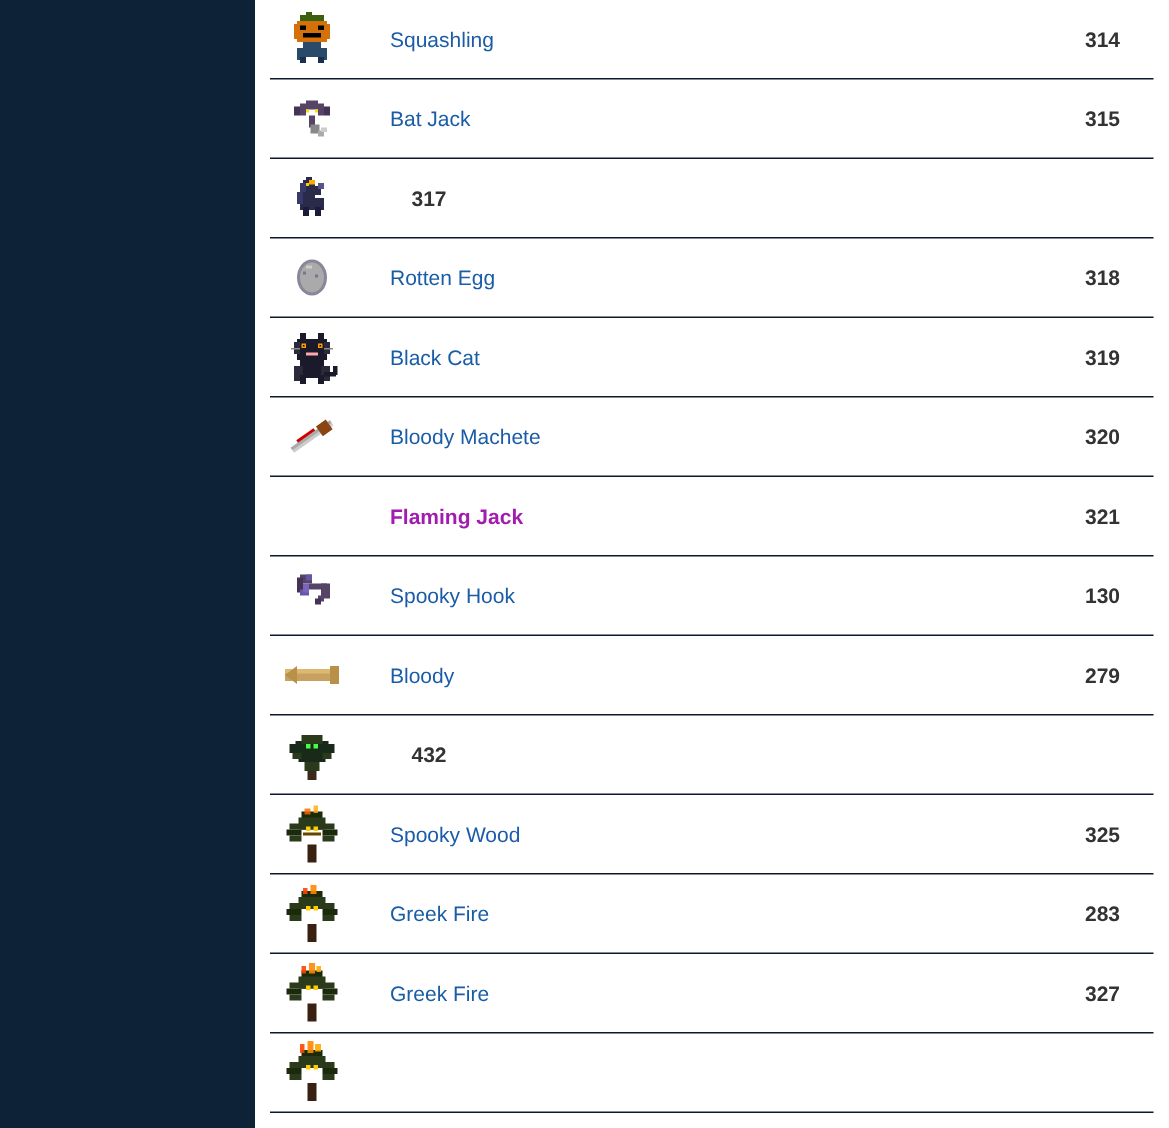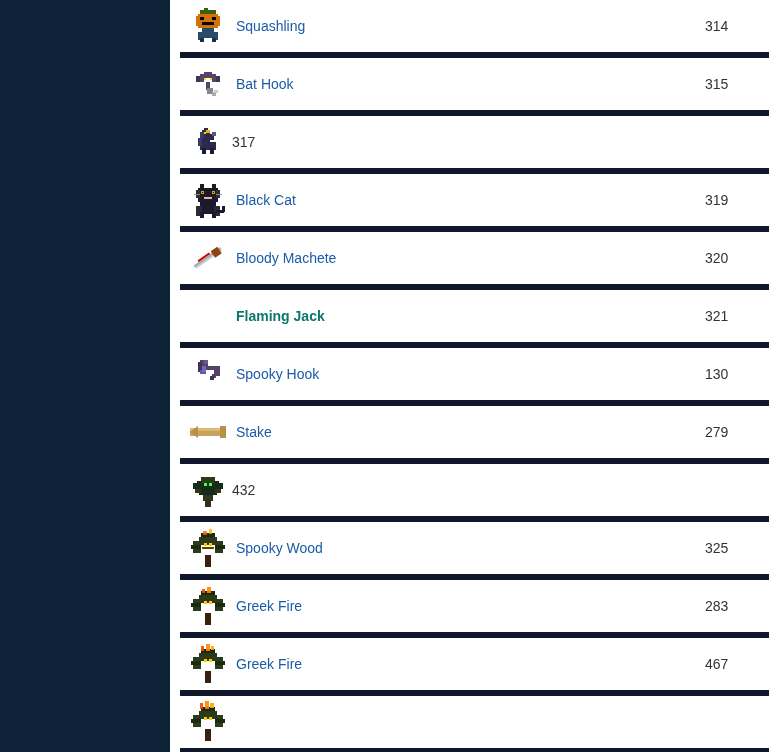--- a/index.html
+++ b/index.html
@@ -21,48 +21,50 @@
     .main-content {
       flex: 1;
       background: #ffffff;
       padding: 0 10px;
       overflow-y: auto;
     }
     .item-row {
       display: flex;
       align-items: center;
       padding: 6px 4px;
-      border-bottom: 6px solid #0f172a;
+      border-bottom: 1px solid #0f172a;
       min-height: 46px;
+      gap: 24px;
     }
     .item-icon {
       width: 48px;
       height: 40px;
       display: flex;
       align-items: center;
       justify-content: center;
       flex-shrink: 0;
       font-size: 22px;
     }
     .item-name {
       flex: 1;
       color: #1a5ca8;
       font-size: 14px;
       font-weight: normal;
       padding-left: 4px;
     }
     .item-name.no-link {
-      color: #0f766e;
+      color: #a21caf;
       font-weight: bold;
     }
     .item-number {
       width: 60px;
-      text-align: left;
+      text-align: center;
       color: #333333;
       font-size: 14px;
+      font-weight: bold;
     }
   </style>
 </head>
 <body>
 
 <div class="sidebar"></div>
 
 <div class="main-content">
 
   <div class="item-row">
@@ -100,21 +102,21 @@
         <rect x="6" y="10" width="4" height="6" fill="#443355"></rect>
         <rect x="26" y="10" width="4" height="6" fill="#443355"></rect>
         <rect x="14" y="12" width="2" height="2" fill="#ffdd00"></rect>
         <rect x="20" y="12" width="2" height="2" fill="#ffdd00"></rect>
         <rect x="16" y="16" width="4" height="8" fill="#554466"></rect>
         <rect x="17" y="22" width="6" height="6" fill="#888"></rect>
         <rect x="22" y="26" width="4" height="4" fill="#aaa"></rect>
         <rect x="24" y="24" width="4" height="3" fill="#ccc"></rect>
       </svg>
     </div>
-    <div class="item-name">Bat Hook</div>
+    <div class="item-name">Bat Jack</div>
     <div class="item-number">315</div>
   </div>
 
 
   <div class="item-row">
     <div class="item-icon">
       <svg width="36" height="36" viewBox="0 0 36 36">
         <rect x="14" y="4" width="4" height="4" fill="#2a2a4a"></rect>
         <rect x="12" y="6" width="8" height="14" fill="#2a2a4a"></rect>
         <rect x="10" y="8" width="4" height="6" fill="#3a3a6a"></rect>
@@ -124,20 +126,33 @@
         <rect x="16" y="6" width="4" height="3" fill="#ffaa00"></rect>
         <rect x="10" y="18" width="16" height="8" fill="#2a2a4a"></rect>
         <rect x="12" y="24" width="4" height="6" fill="#1a1a3a"></rect>
         <rect x="20" y="24" width="4" height="6" fill="#1a1a3a"></rect>
         <rect x="8" y="14" width="4" height="8" fill="#3a3a6a"></rect>
       </svg>
     </div>
     <div class="item-number">317</div>
   </div>
 
+  <div class="item-row">
+    <div class="item-icon">
+      <svg width="36" height="36" viewBox="0 0 36 36">
+        <ellipse cx="18" cy="18" rx="10" ry="12" fill="#888899"></ellipse>
+        <ellipse cx="18" cy="18" rx="8" ry="10" fill="#aaaaaa"></ellipse>
+        <rect x="14" y="10" width="4" height="2" fill="#cccccc"></rect>
+        <rect x="12" y="14" width="2" height="2" fill="#777788"></rect>
+        <rect x="20" y="16" width="2" height="2" fill="#777788"></rect>
+      </svg>
+    </div>
+    <div class="item-name">Rotten Egg</div>
+    <div class="item-number">318</div>
+  </div>
 
   <div class="item-row">
     <div class="item-icon">
       <svg width="40" height="40" viewBox="0 0 40 40">
 
         <rect x="12" y="4" width="4" height="6" fill="#1a1a2a"></rect>
         <rect x="24" y="4" width="4" height="6" fill="#1a1a2a"></rect>
         <rect x="10" y="8" width="20" height="14" fill="#1a1a2a"></rect>
         <rect x="8" y="10" width="4" height="8" fill="#2a2a3a"></rect>
         <rect x="28" y="10" width="4" height="8" fill="#2a2a3a"></rect>
@@ -209,21 +224,21 @@
   <div class="item-row">
     <div class="item-icon">
       <svg width="40" height="28" viewBox="0 0 40 28">
 
         <rect x="2" y="10" width="36" height="8" fill="#c8a060"></rect>
         <rect x="2" y="10" width="36" height="3" fill="#ddb870"></rect>
         <rect x="32" y="8" width="6" height="12" fill="#b89048"></rect>
         <polygon points="2,14 10,8 10,20" fill="#b89048"></polygon>
       </svg>
     </div>
-    <div class="item-name">Stake</div>
+    <div class="item-name">Bloody</div>
     <div class="item-number">279</div>
   </div>
 
   <div class="item-row">
     <div class="item-icon">
       <svg width="38" height="38" viewBox="0 0 38 38">
 
         <rect x="16" y="28" width="6" height="8" fill="#3a2a1a"></rect>
         <rect x="14" y="22" width="10" height="8" fill="#2a3a1a"></rect>
         <rect x="10" y="16" width="18" height="8" fill="#1a2a1a"></rect>
@@ -305,21 +320,21 @@
         <rect x="14" y="6" width="14" height="12" fill="#1a2a0a"></rect>
         <rect x="12" y="10" width="18" height="8" fill="#2a3a1a"></rect>
         <rect x="14" y="3" width="3" height="5" fill="#ff4400" opacity="0.9"></rect>
         <rect x="19" y="1" width="4" height="7" fill="#ff8800" opacity="0.9"></rect>
         <rect x="24" y="3" width="3" height="4" fill="#ffaa00" opacity="0.9"></rect>
         <rect x="17" y="16" width="3" height="3" fill="#ffcc00"></rect>
         <rect x="22" y="16" width="3" height="3" fill="#ffcc00"></rect>
       </svg>
     </div>
     <div class="item-name">Greek Fire</div>
-    <div class="item-number">467</div>
+    <div class="item-number">327</div>
   </div>
 
   <div class="item-row">
     <div class="item-icon">
       <svg width="42" height="42" viewBox="0 0 42 42">
         <rect x="18" y="28" width="6" height="12" fill="#3a2010"></rect>
         <rect x="6" y="14" width="14" height="4" fill="#2a3a1a"></rect>
         <rect x="4" y="18" width="10" height="4" fill="#1a2a0a"></rect>
         <rect x="6" y="22" width="8" height="4" fill="#2a3a1a"></rect>
         <rect x="22" y="14" width="14" height="4" fill="#2a3a1a"></rect>

